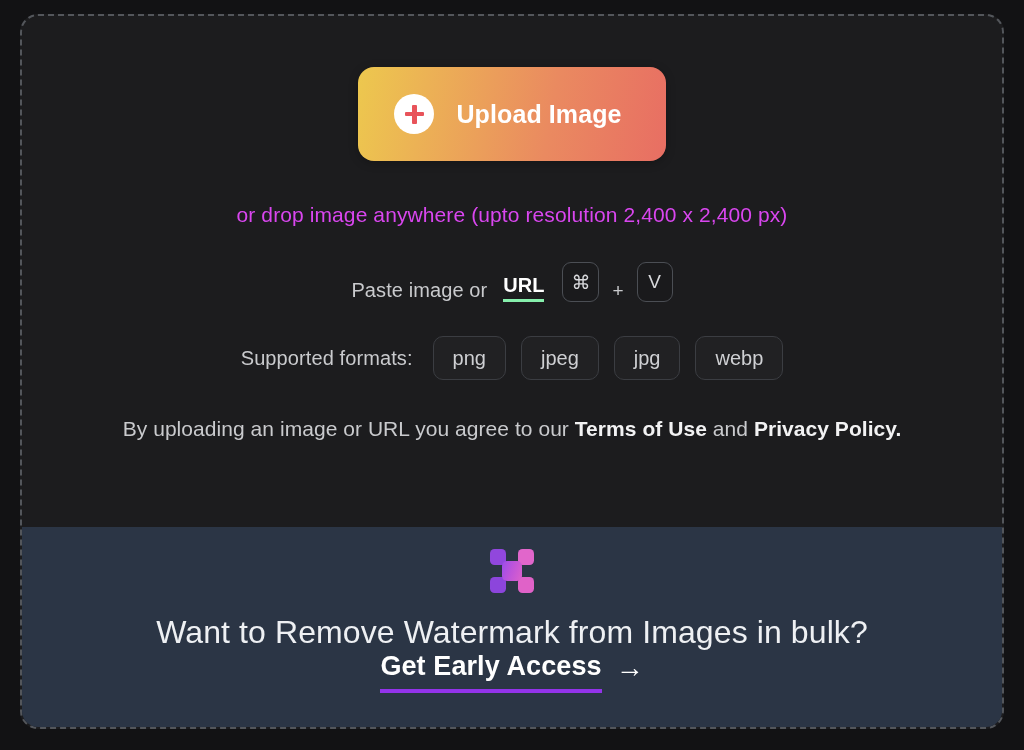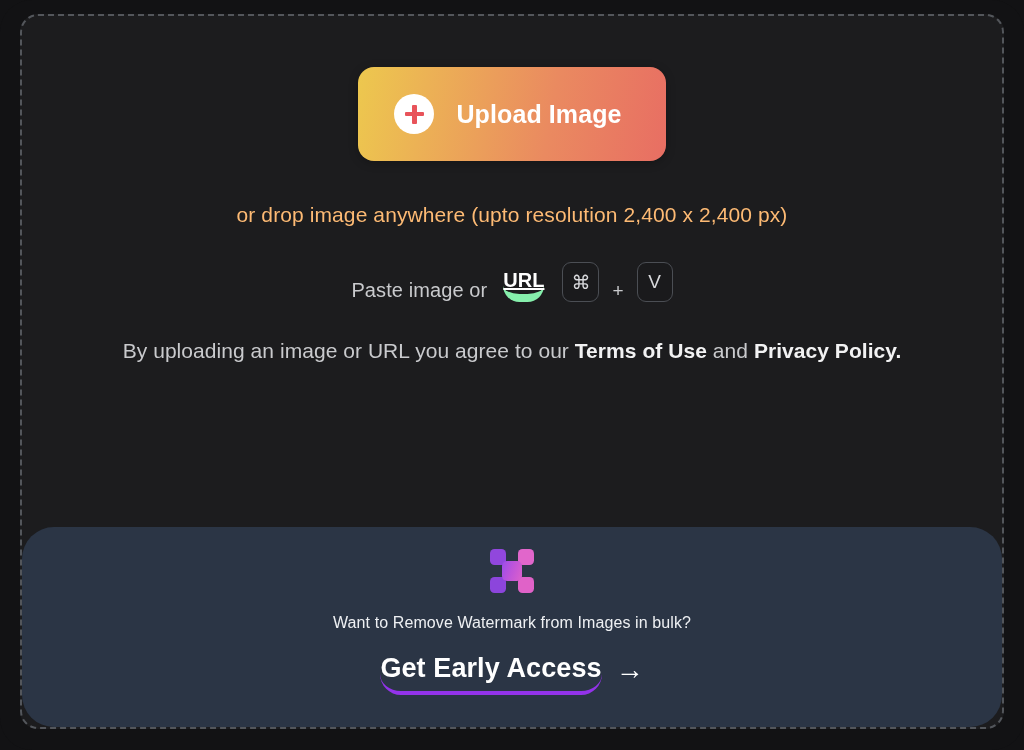--- a/index.html
+++ b/index.html
@@ -1,15 +1,15 @@
 <!DOCTYPE html>
 <html><head>
 <meta charset="utf-8">
 <style>
-  * { box-sizing: border-box; margin: 0; padding: 0; border-radius: 32px; }
+  * { box-sizing: border-box; margin: 0; padding: 0; }
 
   html, body {
     width: 1024px;
     height: 750px;
     background: #121214;
     font-family: "Liberation Sans", sans-serif;
     overflow: hidden;
   }
 
   .page {
@@ -81,43 +81,42 @@
     font-size: 25px;
     font-weight: bold;
     color: #ffffff;
     letter-spacing: 0.1px;
     white-space: nowrap;
   }
 
   .drop-hint {
     margin-top: 42px;
     font-size: 21px;
-    color: #fdba74;
+    color: #d946ef;
     letter-spacing: 0.1px;
     white-space: nowrap;
   }
 
   .paste-row {
     margin-top: 35px;
     display: flex;
     align-items: flex-end;
     gap: 12px;
     font-size: 20px;
     color: #c9cacd;
   }
   .paste-text { letter-spacing: 0.1px; }
   .url-link {
     font-weight: bold;
     color: #ffffff;
-    border-bottom: 8px solid #86efac;
+    border-bottom: 3px solid #86efac;
     padding-bottom: 2px;
     cursor: pointer;
     margin-left: 4px;
     margin-right: 6px;
-    text-decoration: underline;
   }
   .kbd {
     display: inline-flex;
     align-items: center;
     justify-content: center;
     min-width: 36px;
     height: 40px;
     padding: 0 8px;
     border: 1.5px solid #4b4e54;
     border-radius: 9px;
@@ -193,28 +192,27 @@
   .logo .center {
     position: absolute;
     left: 12px; top: 12px;
     width: 20px; height: 20px;
     border-radius: 5px;
     background: linear-gradient(110deg, #9b4dea 0%, #c055d9 50%, #dd61cb 100%);
   }
 
   .banner-title {
     margin-top: 21px;
-    font-size: 16px;
+    font-size: 32px;
     color: #eef0f3;
     letter-spacing: 0.1px;
     white-space: nowrap;
   }
 
   .cta {
-    margin-top: 21px;
     display: flex;
     align-items: center;
     gap: 14px;
     cursor: pointer;
   }
   .cta-text {
     font-size: 27px;
     font-weight: bold;
     color: #ffffff;
     border-bottom: 4px solid #9333ea;
@@ -245,20 +243,27 @@
       <div class="drop-hint">or drop image anywhere (upto resolution 2,400 x 2,400 px)</div>
 
       <div class="paste-row">
         <span class="paste-text">Paste image or</span>
         <span class="url-link">URL</span>
         <span class="kbd">⌘</span>
         <span class="plus-sign">+</span>
         <span class="kbd">V</span>
       </div>
 
+      <div class="formats-row">
+        <span class="formats-label">Supported formats:</span>
+        <span class="chip">png</span>
+        <span class="chip">jpeg</span>
+        <span class="chip">jpg</span>
+        <span class="chip">webp</span>
+      </div>
 
       <div class="legal">
         <span>By uploading an image or URL you agree to our</span>
         <b>Terms of Use</b>
         <span>and</span>
         <b>Privacy Policy.</b>
       </div>
 
     </div>
 

